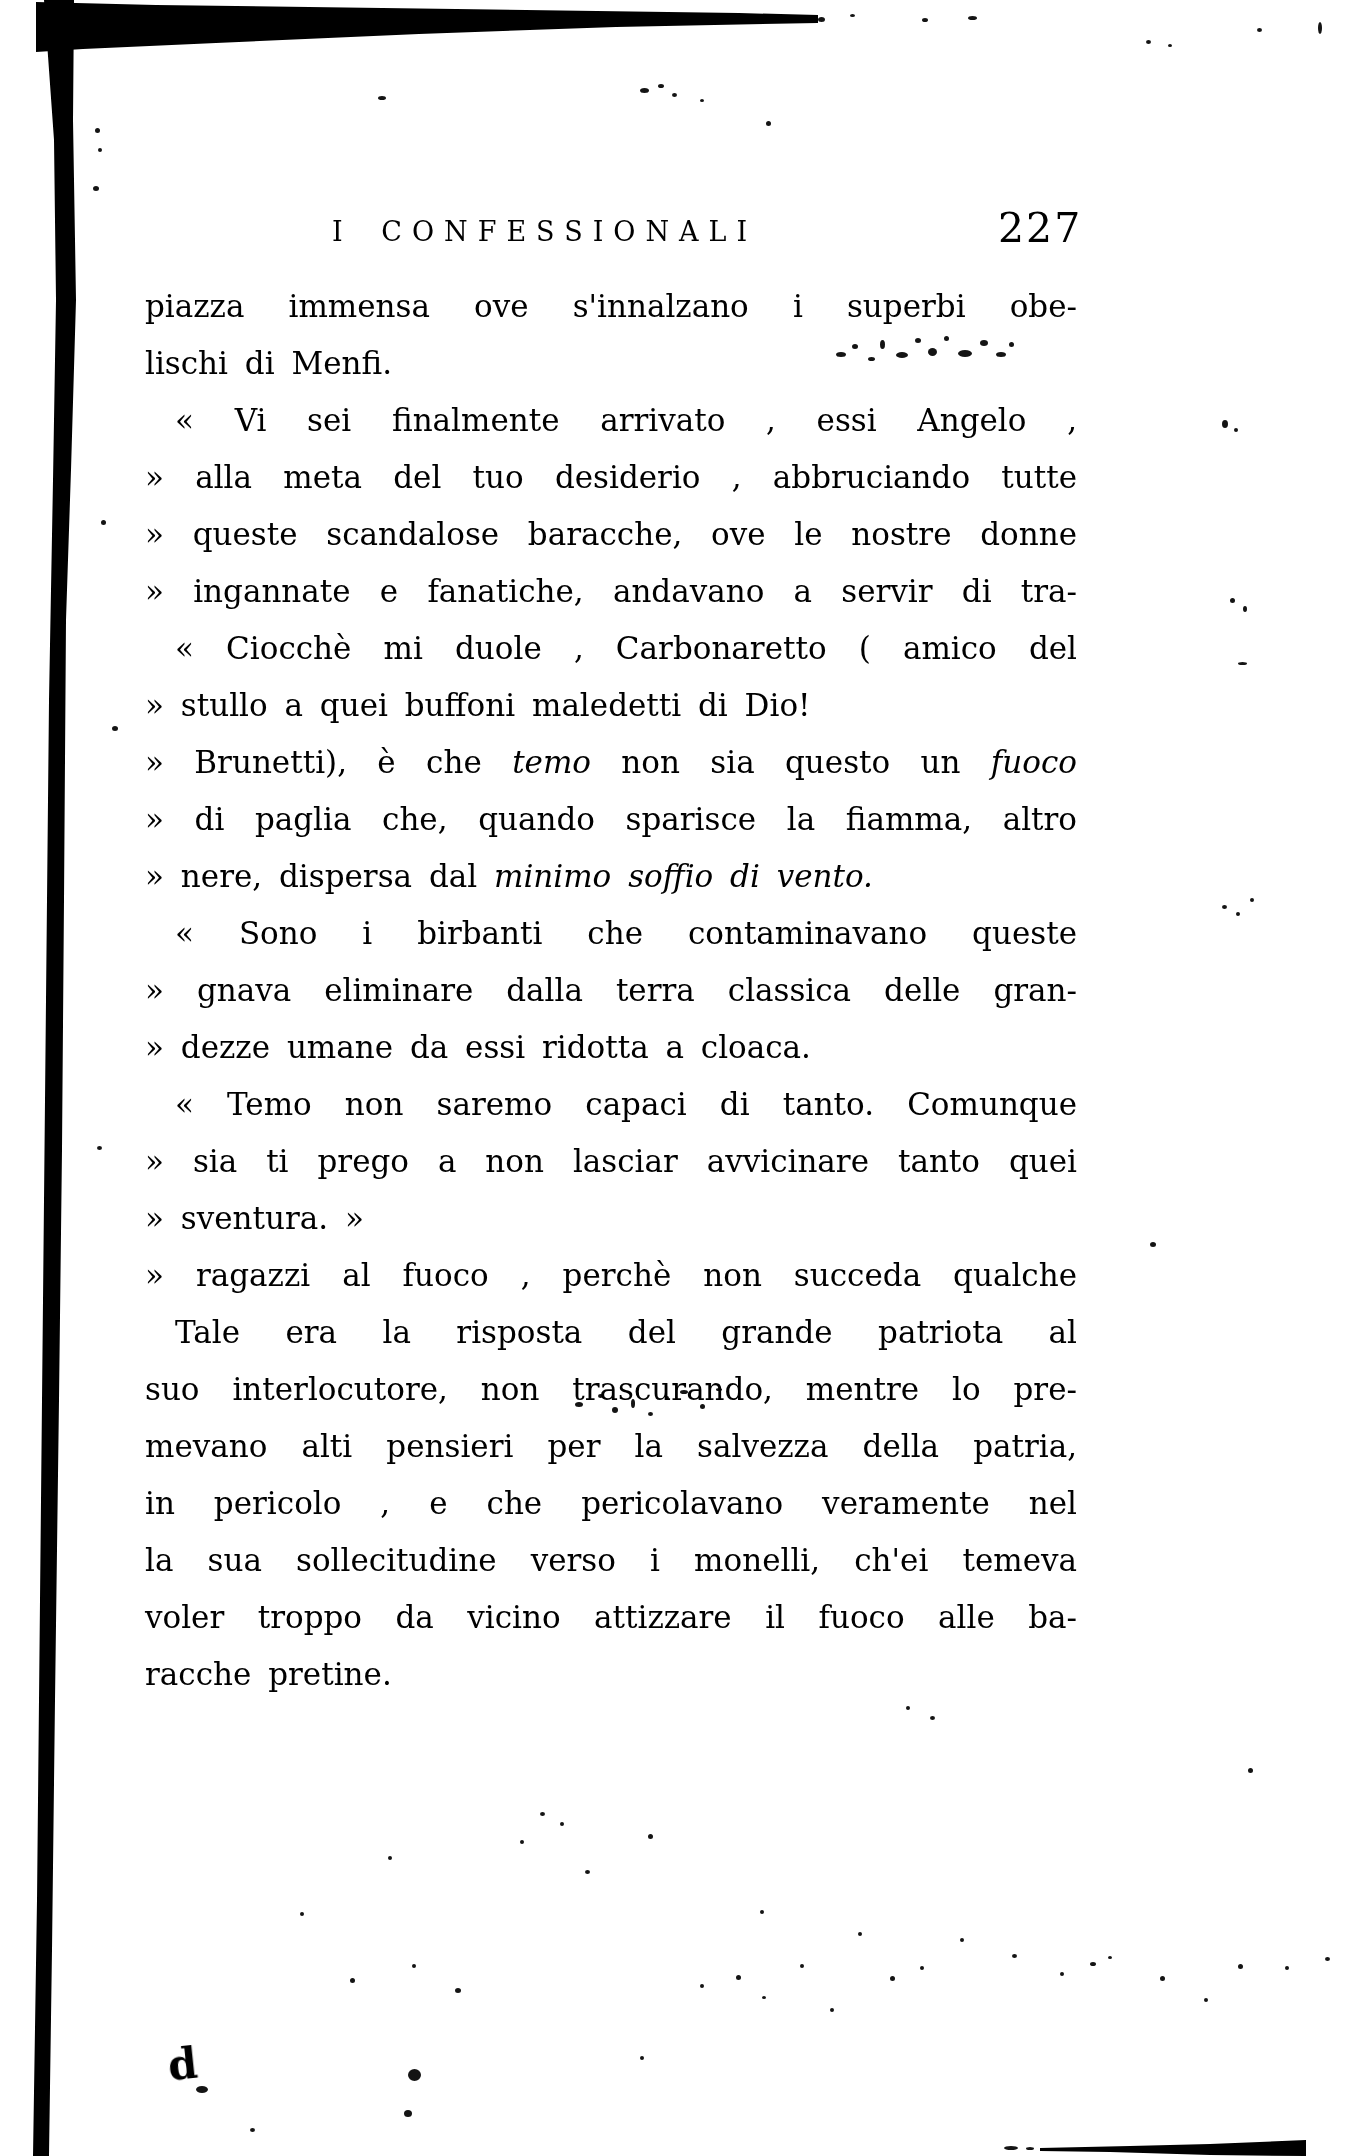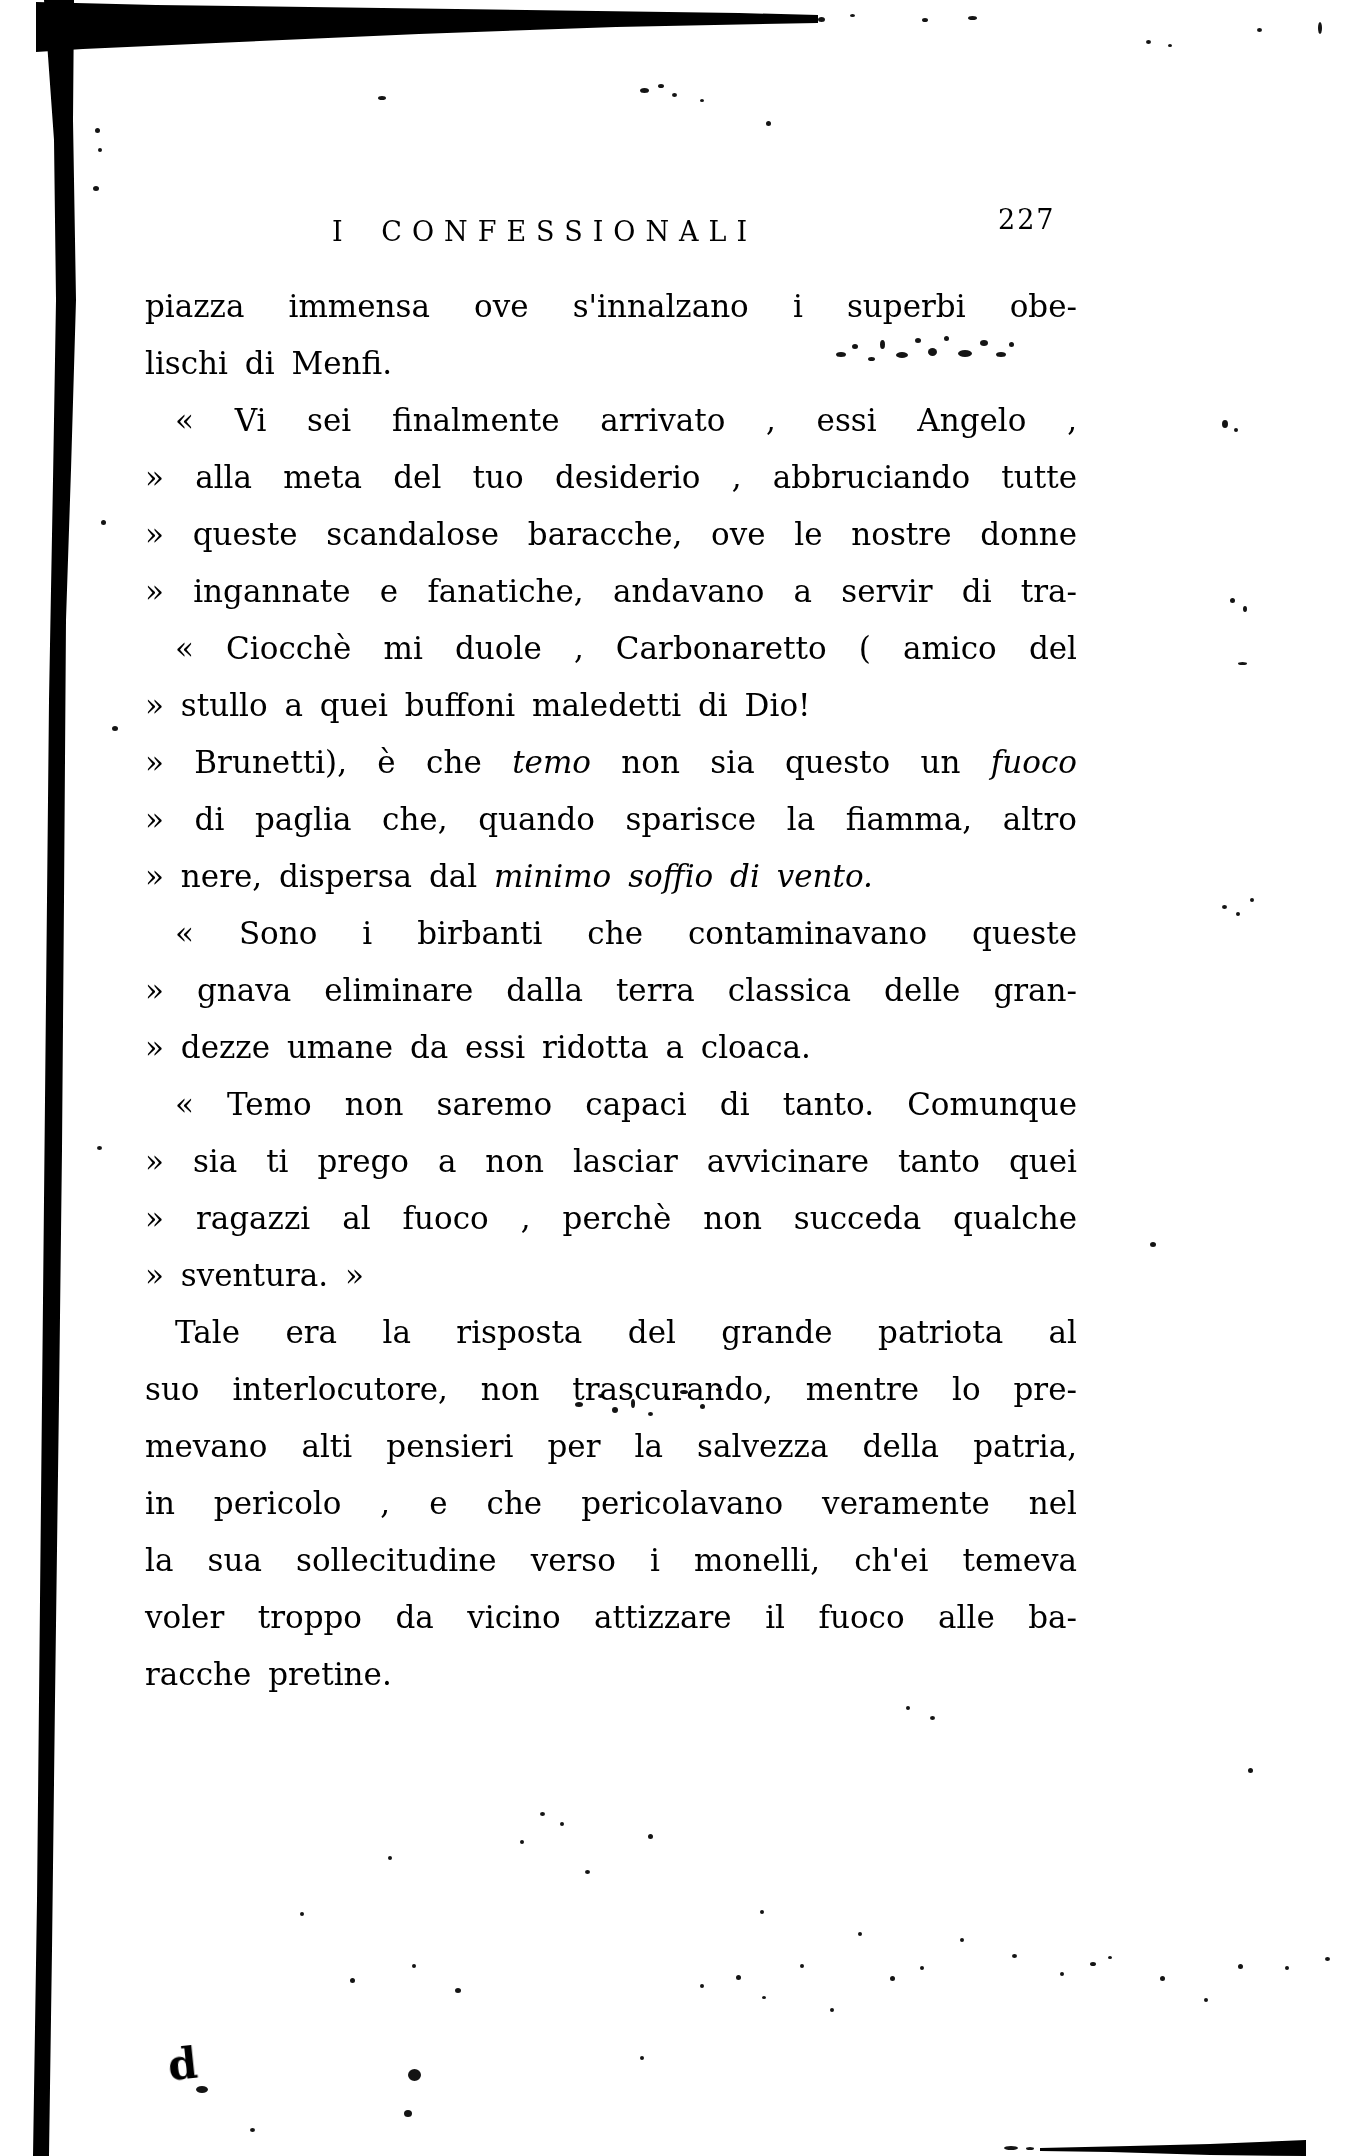--- a/index.html
+++ b/index.html
@@ -9,21 +9,21 @@
     font-family:"DejaVu Serif","Liberation Serif",serif;
   }
 
   
   #header-title{
     position:absolute;left:332px;top:216px;
     font-size:27px;letter-spacing:10px;word-spacing:10px;white-space:nowrap;
   }
   #page-number{
     position:absolute;left:998px;top:204px;
-    font-size:27px;letter-spacing:2px;white-space:nowrap;
+    font-size:41px;letter-spacing:2px;white-space:nowrap;
   }
 
   
   #text-block{position:absolute;left:145px;top:278px;width:932px}
   .line{
     height:57px;line-height:57px;font-size:31px;
     word-spacing:7px;white-space:nowrap;
   }
   .line.j{
     text-align:justify;text-align-last:justify;text-justify:inter-word;
@@ -80,22 +80,22 @@
     <div class="line j ind"><span>« Ciocchè mi duole , Carbonaretto ( amico del</span></div>
     <div class="line"><span>» stullo a quei buffoni maledetti di Dio!</span></div>
     <div class="line j"><span>» Brunetti), è che </span><em>temo</em><span> non sia questo un </span><em>fuoco</em></div>
     <div class="line j"><span>» di paglia che, quando sparisce la fiamma, altro</span></div>
     <div class="line"><span>» nere, dispersa dal </span><em>minimo soffio di vento.</em></div>
     <div class="line j ind"><span>« Sono i birbanti che contaminavano queste</span></div>
     <div class="line j"><span>» gnava eliminare dalla terra classica delle gran-</span></div>
     <div class="line"><span>» dezze umane da essi ridotta a cloaca.</span></div>
     <div class="line j ind"><span>« Temo non saremo capaci di tanto. Comunque</span></div>
     <div class="line j"><span>» sia ti prego a non lasciar avvicinare tanto quei</span></div>
+    <div class="line"><span>» sventura. »</span></div>
     <div class="line j"><span>» ragazzi al fuoco , perchè non succeda qualche</span></div>
-    <div class="line"><span>» sventura. »</span></div>
     <div class="line j ind"><span>Tale era la risposta del grande patriota al</span></div>
     <div class="line j"><span>suo interlocutore, non trascurando, mentre lo pre-</span></div>
     <div class="line j"><span>mevano alti pensieri per la salvezza della patria,</span></div>
     <div class="line j"><span>in pericolo , e che pericolavano veramente nel</span></div>
     <div class="line j"><span>la sua sollecitudine verso i monelli, ch'ei temeva</span></div>
     <div class="line j"><span>voler troppo da vicino attizzare il fuoco alle ba-</span></div>
     <div class="line"><span>racche pretine.</span></div>
   </div>
 
 <div id="ink-blot">d</div>

